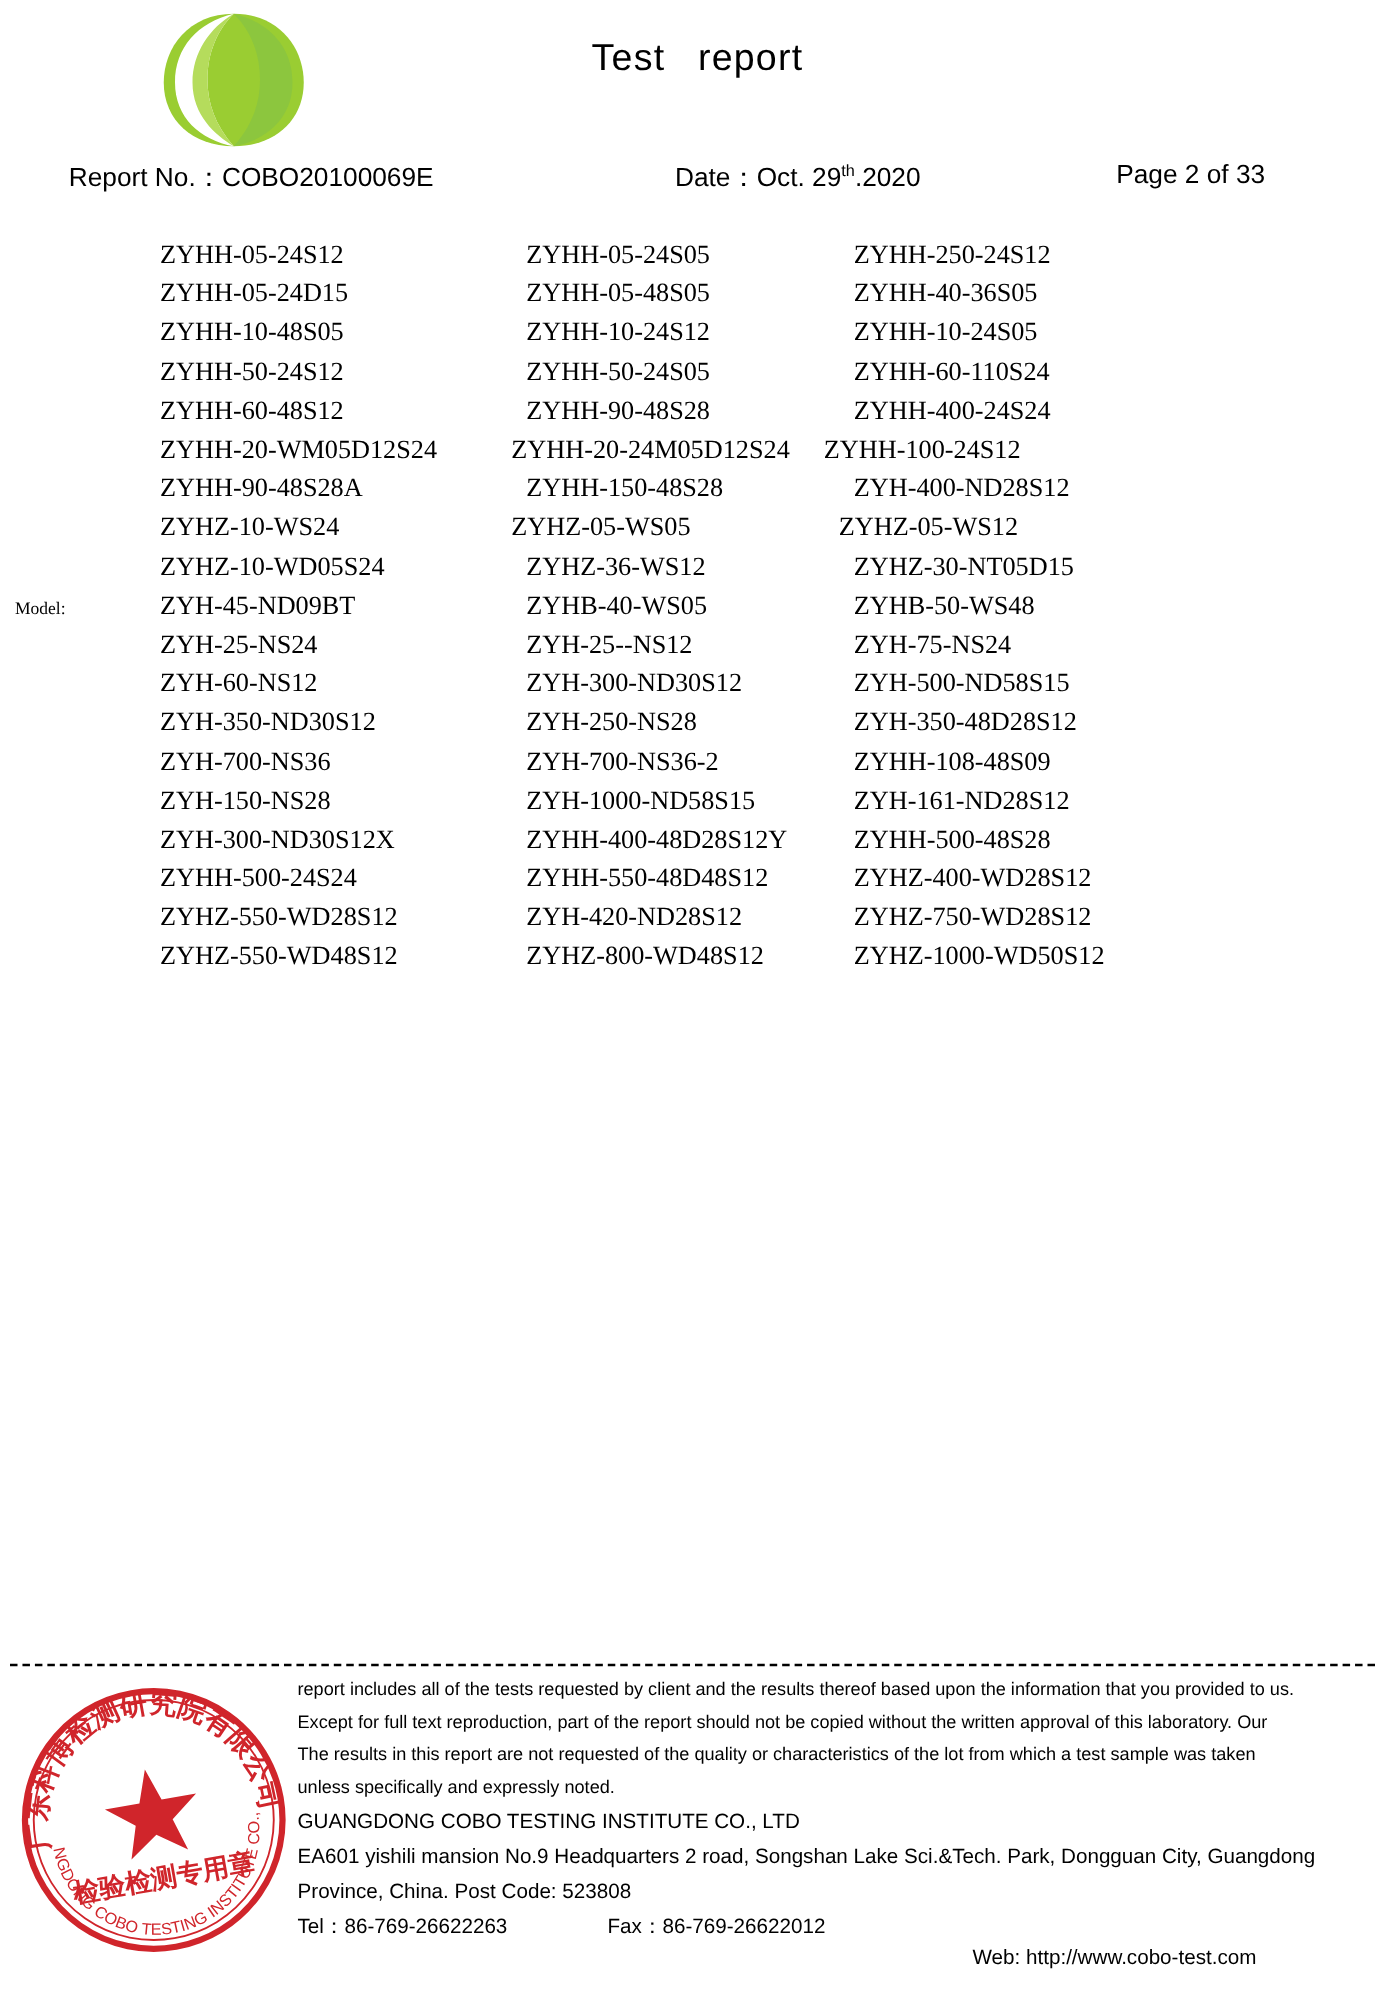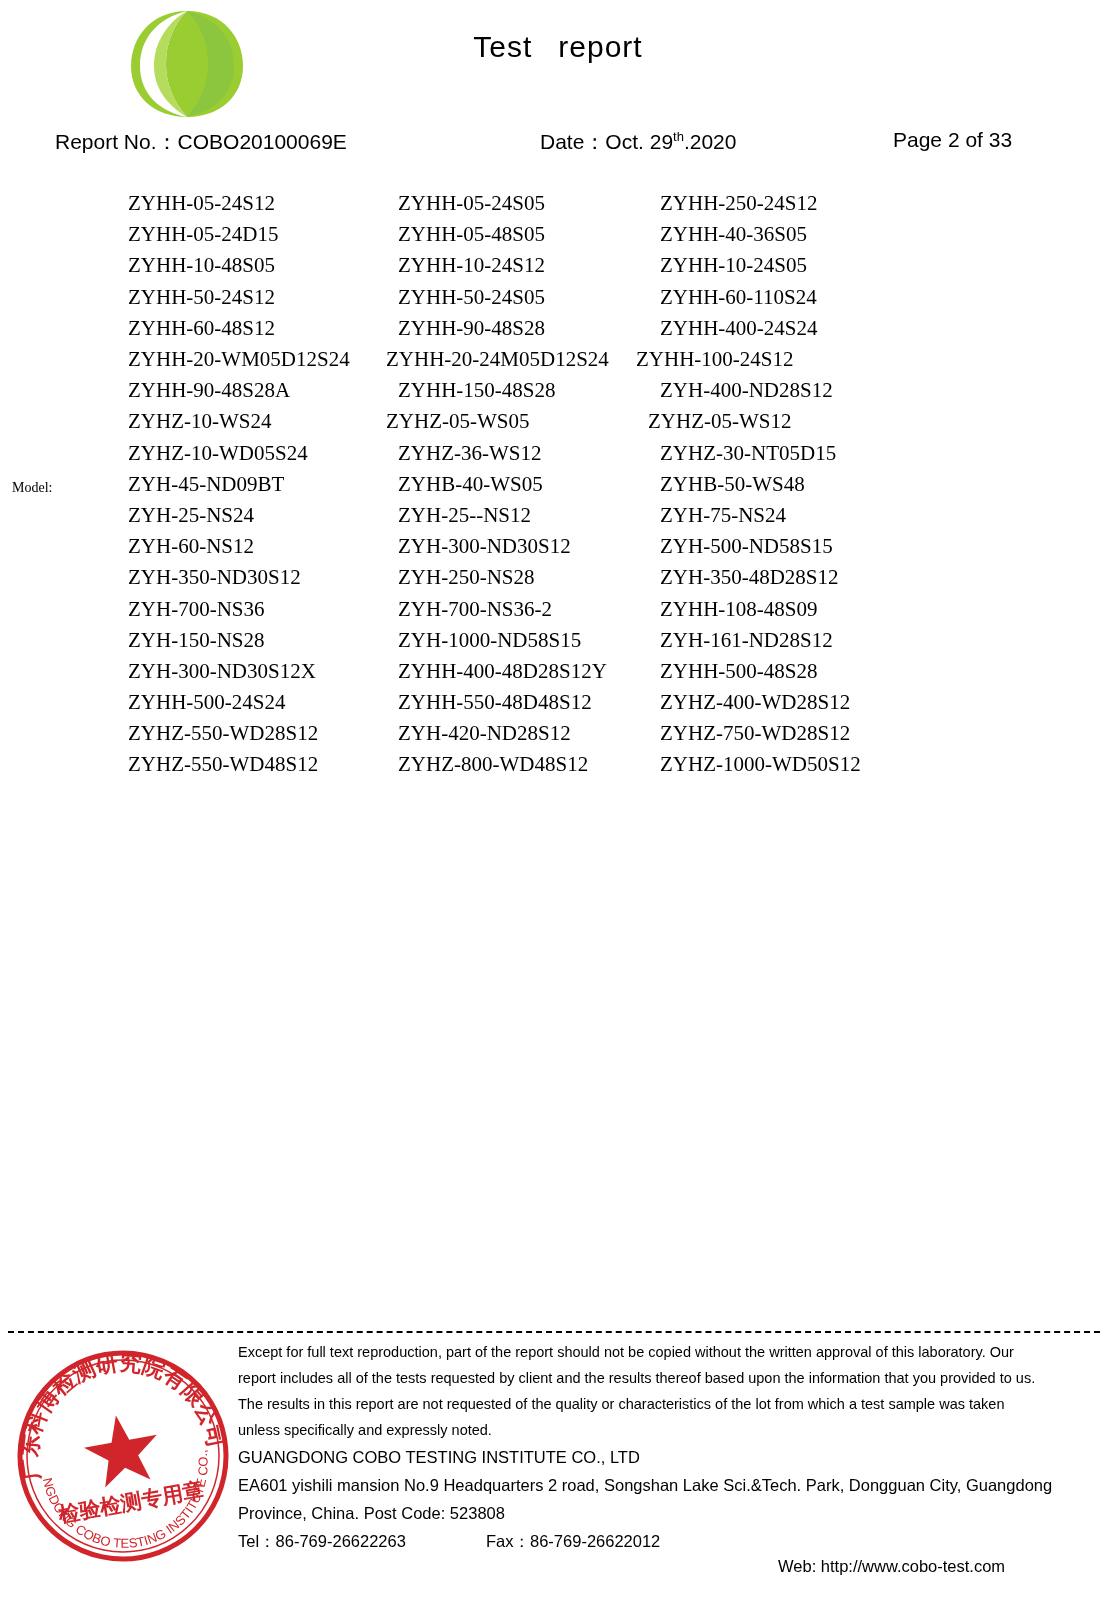--- a/index.html
+++ b/index.html
@@ -77,21 +77,21 @@
   .model-row {
     display: flex;
     height: 31.2px;
     align-items: center;
     font-size: 21px;
   }
   .model-cell {
     white-space: nowrap;
   }
   .model-cell.c0 { width: 258px; }
-  .model-cell.c1 { width: 250px; }
+  .model-cell.c1 { width: 250px; margin-left: 23px; }
   .model-cell.c2 { width: 300px; }
   .model-cell.ind { padding-left: 12px; }
 
   
   .footer {
     position: absolute;
     left: 0;
     bottom: 0;
     width: 1116px;
     height: 268px;
@@ -281,22 +281,22 @@
         <text x="111" y="165" text-anchor="middle" font-family="'Liberation Serif', serif" font-size="21" fill="#d0252b" font-weight="bold">检验检测专用章</text>
         <path id="arcBottom" d="M 28 120 A 83 83 0 0 0 194 120" fill="none"></path>
         <text font-family="'Liberation Sans', sans-serif" font-size="13" fill="#d0252b">
           <textPath href="#arcBottom" startOffset="50%" text-anchor="middle">GUANGDONG COBO TESTING INSTITUTE CO., LTD</textPath>
         </text>
       </g>
     </svg>
   </div>
 
   <div class="footer-text">
+    <div>report includes all of the tests requested by client and the results thereof based upon the information that you provided to us.</div>
     <div>Except for full text reproduction, part of the report should not be copied without the written approval of this laboratory. Our</div>
-    <div>report includes all of the tests requested by client and the results thereof based upon the information that you provided to us.</div>
     <div>The results in this report are not requested of the quality or characteristics of the lot from which a test sample was taken</div>
     <div>unless specifically and expressly noted.</div>
     <div class="big">GUANGDONG COBO TESTING INSTITUTE CO., LTD</div>
     <div class="big">EA601 yishili mansion No.9 Headquarters 2 road, Songshan Lake Sci.&amp;Tech. Park, Dongguan City, Guangdong</div>
     <div class="big">Province, China. Post Code: 523808</div>
     <div class="big footer-contact">
       <span class="tel">Tel：86-769-26622263</span>
       <span class="fax">Fax：86-769-26622012</span>
       <span class="web">Web: http://www.cobo-test.com</span>
     </div>

